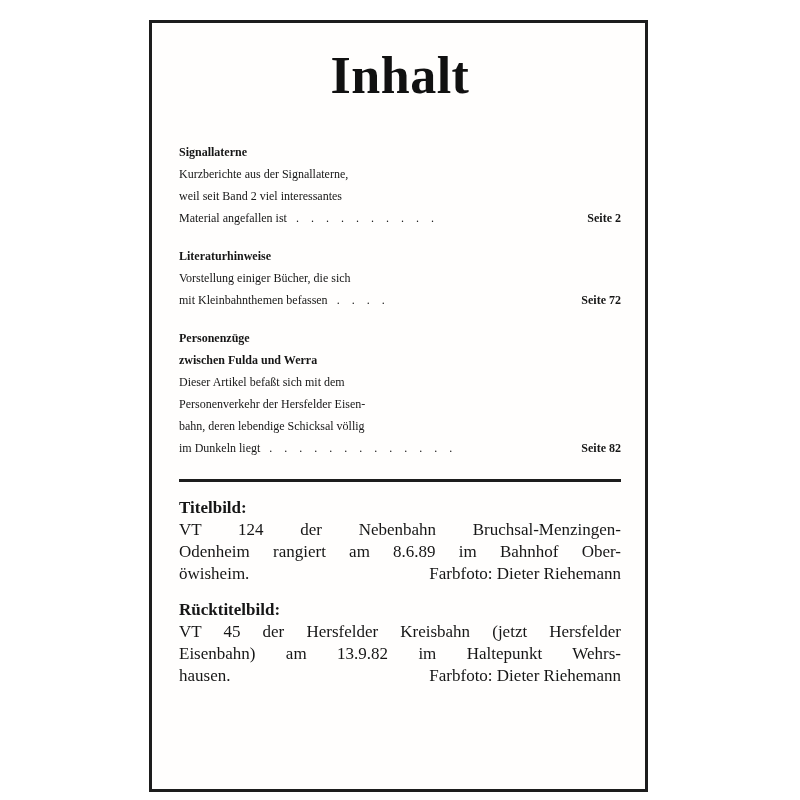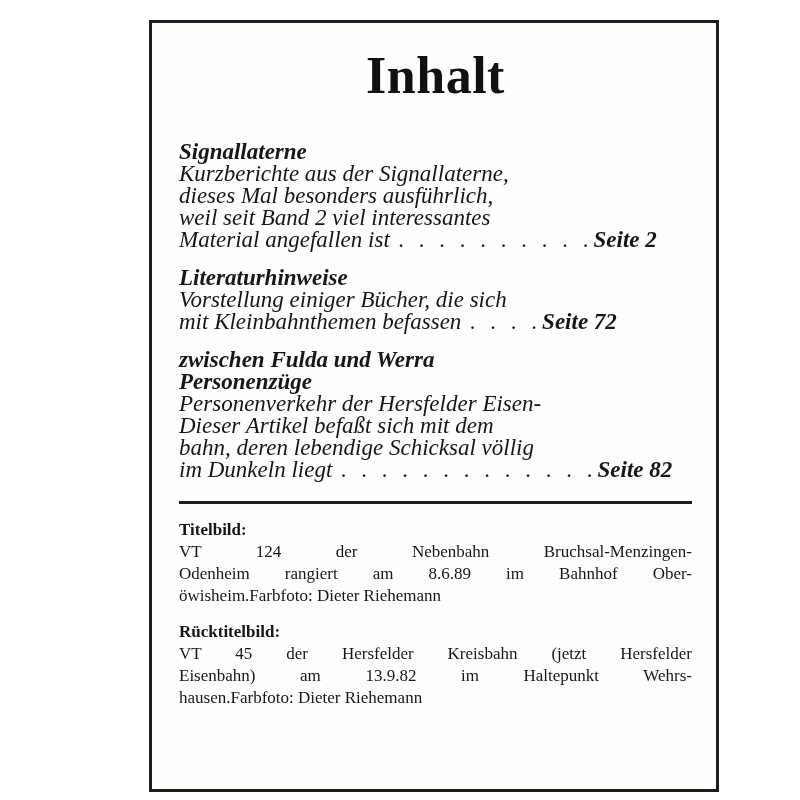--- a/index.html
+++ b/index.html
@@ -2,76 +2,75 @@
 <html><head>
 <meta charset="utf-8">
 <style>
   html, body { margin:0; padding:0; }
   body {
     width:800px; height:800px; background:#ffffff;
     font-family:"Liberation Serif", serif; color:#161616;
     position:relative; overflow:hidden;
   }
   .frame {
-    position:absolute; left:149px; top:20px; width:570px; height:772px;
+    position:absolute; left:149px; top:20px; width:499px; height:772px;
     border:3px solid #1d1d1d; box-sizing:border-box; background:#fffefd;
   }
   .content { padding:12px 24px 0 27px; }
   .title {
     font-size:52px; font-weight:bold; text-align:center;
     margin:14px 0 0 0; line-height:1.05; letter-spacing:0.5px; color:#111;
   }
-  .toc { margin-top:37px; font-size:23px; line-height:22px;font-style:italic; }
+  .toc { margin-top:37px; font-size:12px; line-height:22px; }
   .entry { margin-bottom:16px; }
   .heading { font-weight:bold; }
-  .lastline { display:flex; align-items:baseline; }
+  .lastline { display:flex; justify-content:space-between; align-items:baseline; }
   .lastleft { white-space:nowrap; }
   .dots { letter-spacing:4.5px; margin-left:9px; white-space:nowrap; }
   .pageref { font-weight:bold; white-space:nowrap; }
   .divider { border:none; border-top:3px solid #1d1d1d; margin:20px 0 15px 0; }
   .credit { font-size:17px; line-height:22px; margin-bottom:14px; }
   .jline { text-align:justify; text-align-last:justify; }
-  .creditlast { display:flex; justify-content:flex-start; align-items:baseline; }
+  .creditlast { display:flex; justify-content:space-between; align-items:baseline; }
 </style>
 </head>
 <body>
 
 <div class="frame">
   <div class="content">
 
     <h1 class="title">Inhalt</h1>
 
     <div class="toc">
 
       <div class="entry">
         <div class="heading">Signallaterne</div>
         <div>Kurzberichte aus der Signallaterne,</div>
-        <div>dieses Mal besonders ausführlich,</div>
         <div>weil seit Band 2 viel interessantes</div>
         <div class="lastline">
           <span class="lastleft"><span>Material angefallen ist</span><span class="dots">. . . . . . . . . .</span></span>
           <span class="pageref">Seite 2</span>
         </div>
       </div>
 
       <div class="entry">
         <div class="heading">Literaturhinweise</div>
         <div>Vorstellung einiger Bücher, die sich</div>
         <div class="lastline">
           <span class="lastleft"><span>mit Kleinbahnthemen befassen</span><span class="dots">. . . .</span></span>
           <span class="pageref">Seite 72</span>
         </div>
       </div>
 
 
       <div class="entry">
+        <div class="heading">Personenzüge</div>
         <div class="heading">zwischen Fulda und Werra</div>
-        <div class="heading">Personenzüge</div>
+        <div>Dieser Artikel befaßt sich mit dem</div>
         <div>Personenverkehr der Hersfelder Eisen-</div>
-        <div>Dieser Artikel befaßt sich mit dem</div>
         <div>bahn, deren lebendige Schicksal völlig</div>
         <div class="lastline">
           <span class="lastleft"><span>im Dunkeln liegt</span><span class="dots">. . . . . . . . . . . . .</span></span>
           <span class="pageref">Seite 82</span>
         </div>
       </div>
 
     </div>
 
     <hr class="divider">

